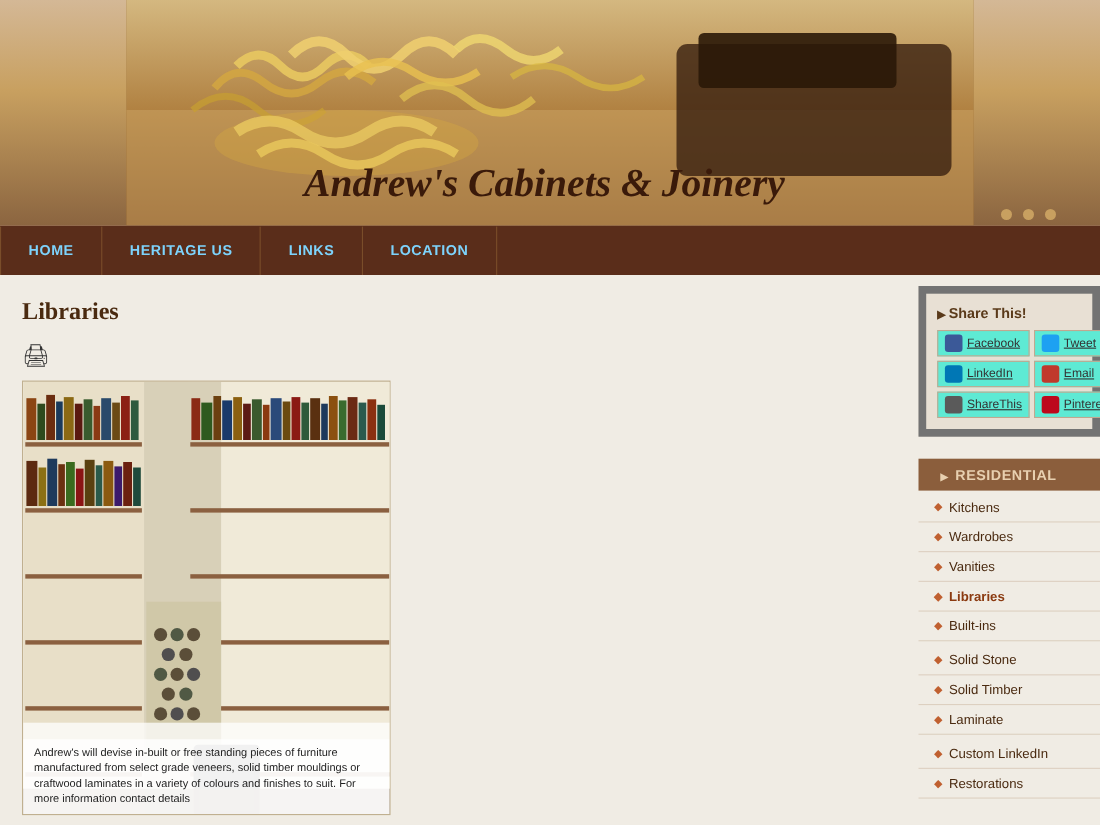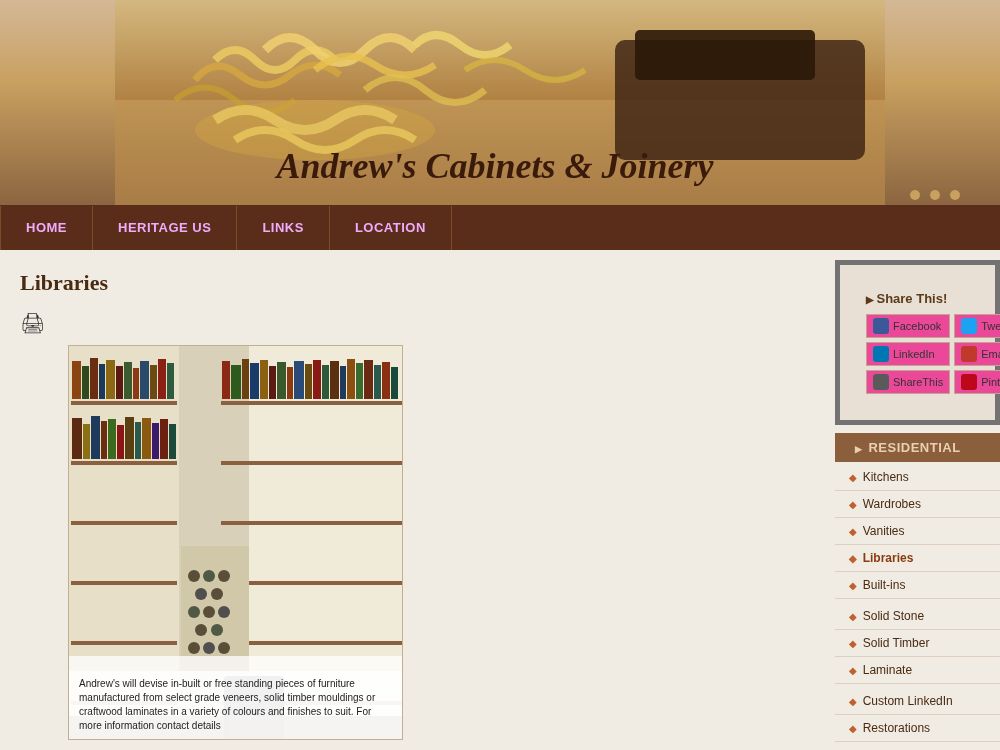--- a/index.html
+++ b/index.html
@@ -28,21 +28,21 @@
       position: relative;
       overflow: hidden;
     }
     #nav {
       background: #5a2d1a;
       height: 45px;
       display: flex;
       align-items: center;
     }
     .nav-item {
-      color: #f0abfc;
+      color: #7dd3fc;
       text-decoration: none;
       padding: 0 25px;
       height: 44px;
       display: flex;
       align-items: center;
       font-size: 13px;
       font-weight: bold;
       letter-spacing: 0.5px;
       border-right: 1px solid #7a4d2a;
       cursor: pointer;
@@ -87,23 +87,23 @@
       position: relative;
     }
     .sidebar-section-header::before {
       content: '▶';
       font-size: 9px;
       margin-right: 6px;
       color: #e8d0b0;
     }
     .share-box {
       background: #e8e0d4;
-      border: 5px solid #737373;
-      margin-bottom: 8px;
-      padding: 26px;
+      border: 7px solid #737373;
+      margin-bottom: 20px;
+      padding: 10px;
     }
     .share-title {
       font-size: 13px;
       font-weight: bold;
       color: #5a3a1a;
       margin-bottom: 8px;
     }
     .share-title::before {
       content: '▶ ';
       font-size: 10px;
@@ -114,22 +114,23 @@
       gap: 4px;
     }
     .share-btn {
       display: flex;
       align-items: center;
       gap: 4px;
       padding: 3px 6px;
       font-size: 11px;
       cursor: pointer;
       border: 1px solid #c0a890;
-      background: #ec4899;
+      background: #5eead4;
       color: #333;
+      text-decoration: underline;
     }
     .share-btn-icon {
       width: 16px;
       height: 16px;
       border-radius: 3px;
       display: inline-block;
     }
     .fb-icon { background: #3b5998; }
     .tw-icon { background: #1da1f2; }
     .li-icon { background: #0077b5; }
@@ -163,21 +164,20 @@
       flex-direction: column;
       align-items: flex-start;
     }
     .photo-area {
       width: 335px;
       height: 395px;
       background: #e8e0d0;
       position: relative;
       overflow: hidden;
       border: 1px solid #c0b090;
-      margin-left: 48px;
     }
     .caption-box {
       position: absolute;
       bottom: 0;
       left: 0;
       right: 0;
       background: rgba(255,255,255,0.75);
       padding: 6px 10px;
       font-size: 10px;
       color: #222;

